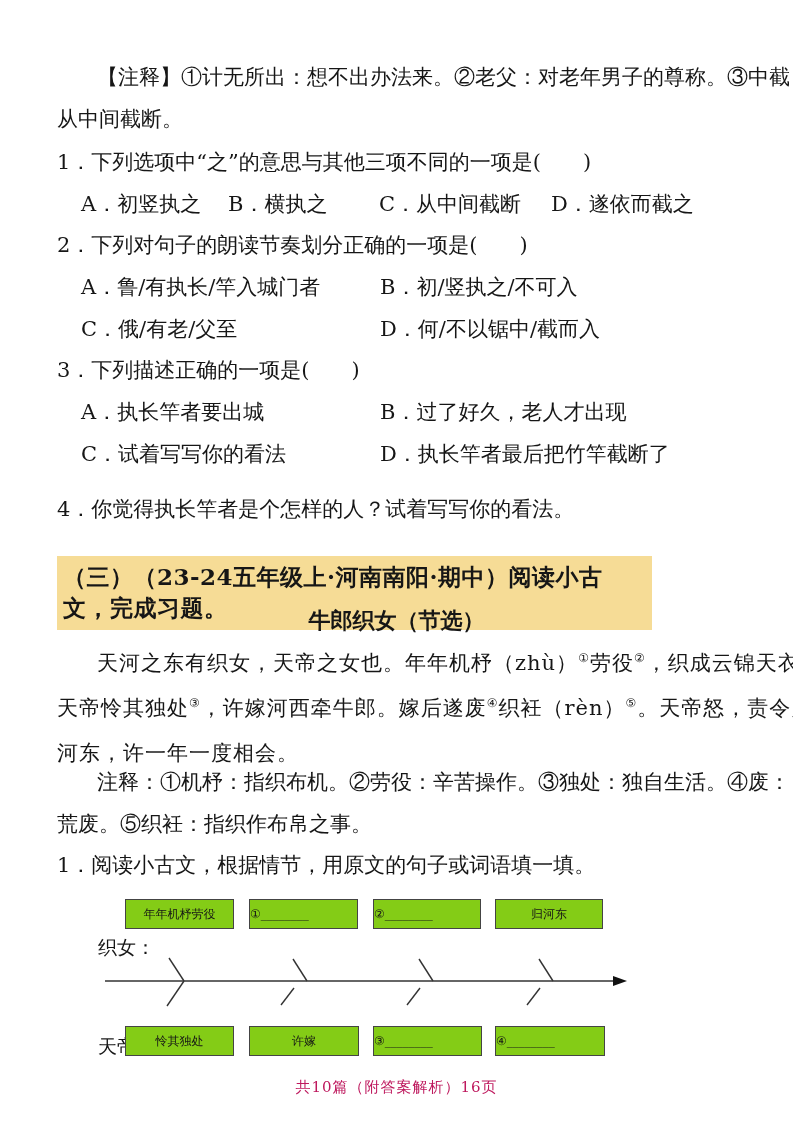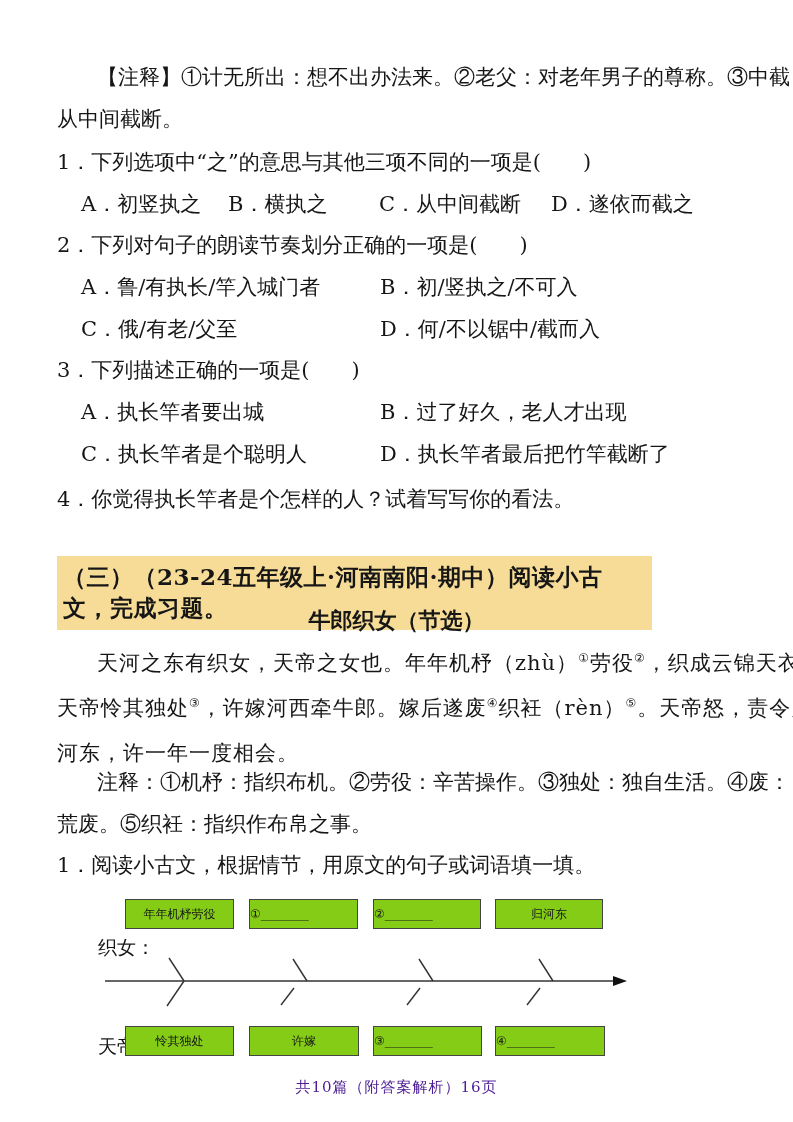--- a/index.html
+++ b/index.html
@@ -27,21 +27,21 @@
   .flow-label{position:absolute;left:66px;font-size:19px;margin-left:32px;}
   .flow-box{
     position:absolute;height:30px;border:1.6px solid #444;
     font-size:12px;display:flex;align-items:center;justify-content:center;
     box-sizing:border-box;background:#84cc16;white-space:nowrap;
   }
   .flow-box.blank{justify-content:flex-start;letter-spacing:0;}
   .diagram-svg{position:absolute;left:57px;top:945px;}
   .footer{
     position:absolute;left:0;top:1078px;width:793px;text-align:center;
-    font-size:15px;color:#4c1d95;letter-spacing:1px;
+    font-size:15px;color:#be185d;letter-spacing:1px;
   }
 </style>
 </head>
 <body>
 
 <div class="page">
 
   <div class="line indent" style="top:64px">【注释】①计无所出：想不出办法来。②老父：对老年男子的尊称。③中截：</div>
   <div class="line" style="top:106px">从中间截断。</div>
 
@@ -62,25 +62,25 @@
     <span style="left:24px">C．俄/有老/父至</span>
     <span style="left:323px">D．何/不以锯中/截而入</span>
   </div>
 
   <div class="line" style="top:357px">3．下列描述正确的一项是(　　)</div>
   <div class="line opts" style="top:399px">
     <span style="left:24px">A．执长竿者要出城</span>
     <span style="left:323px">B．过了好久，老人才出现</span>
   </div>
   <div class="line opts" style="top:441px">
-    <span style="left:24px">C．执长竿者是个聪明人</span>
+    <span style="left:24px">C．试着写写你的看法</span>
     <span style="left:323px">D．执长竿者最后把竹竿截断了</span>
   </div>
 
-  <div class="line" style="top:486px">4．你觉得执长竿者是个怎样的人？试着写写你的看法。</div>
+  <div class="line" style="top:496px">4．你觉得执长竿者是个怎样的人？试着写写你的看法。</div>
 
   <div class="sec-header" style="background: rgb(246, 220, 150);">（三）（23-24五年级上·河南南阳·期中）阅读小古文，完成习题。</div>
   <div class="passage-title">牛郎织女（节选）</div>
 
   <div class="line indent passage" style="top:650px"><span>天河之东有织女，天帝之女也。年年机杼（zhù）</span><span class="sup">①</span><span>劳役</span><span class="sup">②</span><span>，织成云锦天衣。</span></div>
   <div class="line passage" style="top:695px"><span>天帝怜其独处</span><span class="sup">③</span><span>，许嫁河西牵牛郎。嫁后遂废</span><span class="sup">④</span><span>织衽（rèn）</span><span class="sup">⑤</span><span>。天帝怒，责令归</span></div>
   <div class="line passage" style="top:740px"><span>河东，许一年一度相会。</span></div>
 
   <div class="line indent" style="top:769px">注释：①机杼：指织布机。②劳役：辛苦操作。③独处：独自生活。④废：</div>
   <div class="line" style="top:811px">荒废。⑤织衽：指织作布帛之事。</div>

